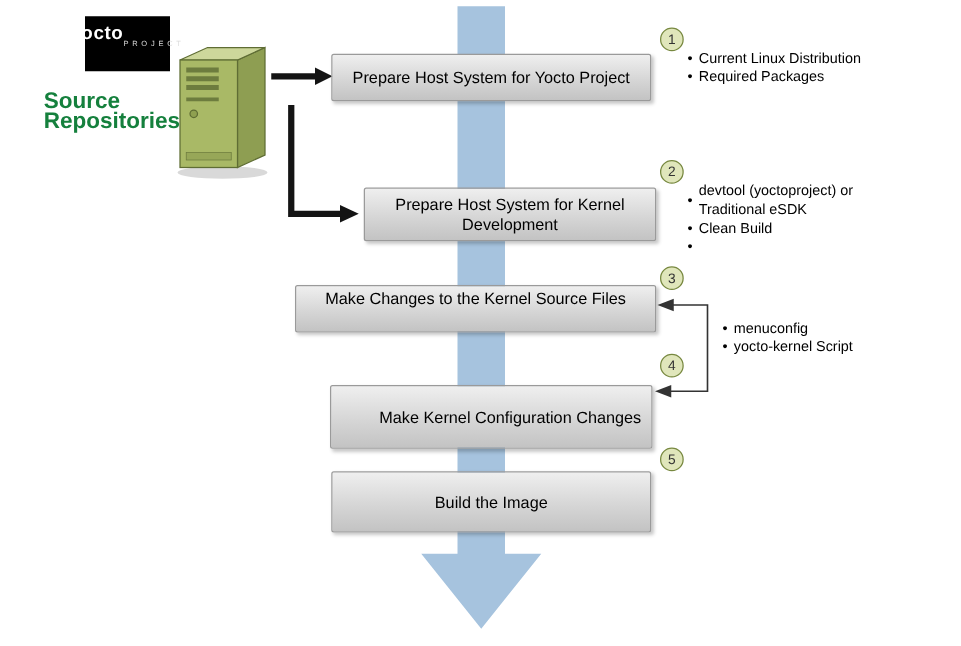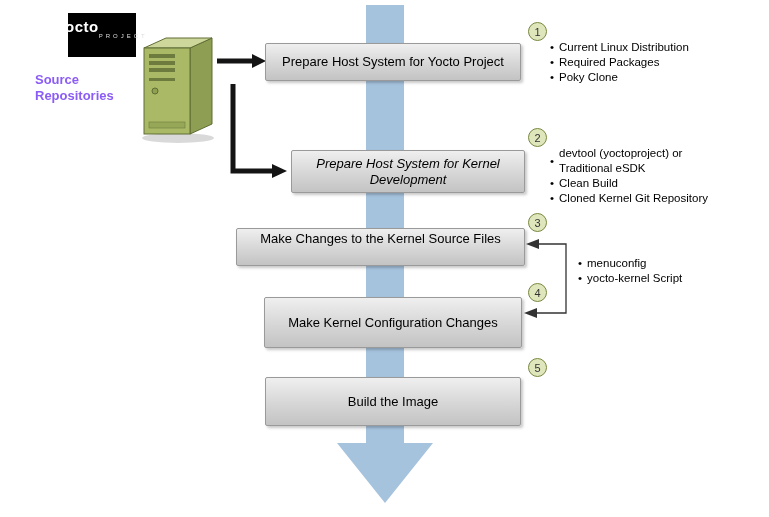--- a/index.html
+++ b/index.html
@@ -7,22 +7,22 @@
   .canvas { position:relative; width:769px; height:517px; background:#ffffff; overflow:hidden; }
   .layer { position:absolute; left:0; top:0; }
 
   .logo { position:absolute; left:68px; top:13px; width:68px; height:44px; background:#000;
           color:#fff; display:flex; align-items:center; justify-content:center; }
   .logo-brand { font-size:15px; font-weight:bold; letter-spacing:0.5px; }
   .logo-sub { font-size:6px; letter-spacing:3px; margin-top:2px; color:#ddd; }
 
   .server { position:absolute; left:132px; top:34px; }
 
-  .src-title { position:absolute; left:35px; top:72px; width:100px; font-size:13px; font-weight:bold;
-               line-height:16px; color:#8b5cf6; }
+  .src-title { position:absolute; left:35px; top:72px; width:100px; font-size:18px; font-weight:bold;
+               line-height:16px; color:#15803d; }
   .src-url { position:absolute; left:8px; top:142px; font-size:11px; color:#000; }
 
   .box { position:absolute; background:linear-gradient(180deg,#efefef 0%,#d6d6d6 55%,#c3c3c3 100%);
          border:1px solid #9a9a9a; border-radius:2px; box-shadow:2px 2px 3px rgba(0,0,0,0.22);
          display:flex; align-items:center; justify-content:center; text-align:center;
          font-size:13px; color:#000; padding:18px 8px; line-height:16px; }
 
   .circle { position:absolute; width:19px; height:19px; border-radius:50%;
             background:#e0e6bb; border:1px solid #77883f; color:#333; font-size:11px;
             display:flex; align-items:center; justify-content:center; }
@@ -71,27 +71,27 @@
     <rect x="17" y="44" width="26" height="3" fill="#6d7c3e"></rect>
     <circle cx="23" cy="57" r="3" fill="#8fa050" stroke="#5f6d34"></circle>
     <rect x="17" y="88" width="36" height="6" fill="#97a758" stroke="#6d7c3e" stroke-width="0.6"></rect>
   </svg>
 
   <div class="src-title">Source Repositories</div>
 
   <div class="box" style="left:265px; top:43px; width:256px; height:33px;">
     <span>Prepare Host System for Yocto Project</span>
   </div>
-  <div class="box" style="left:291px; top:150px; width:234px; height:43px;font-style:italic;">
+  <div class="box" style="left:291px; top:150px; width:234px; height:43px;">
     <span>Prepare Host System for Kernel Development</span>
   </div>
   <div class="box" style="left:236px; top:228px; width:289px; height:33px;align-items:flex-end;">
     <span>Make Changes to the Kernel Source Files</span>
   </div>
-  <div class="box" style="left:264px; top:297px; width:258px; height:51px;">
+  <div class="box" style="left:264px; top:308px; width:258px; height:51px;justify-content:flex-end;">
     <span>Make Kernel Configuration Changes</span>
   </div>
   <div class="box" style="left:265px; top:377px; width:256px; height:49px;">
     <span>Build the Image</span>
   </div>
 
   <div class="circle" style="left:528px; top:22px;">1</div>
   <div class="circle" style="left:528px; top:128px;">2</div>
   <div class="circle" style="left:528px; top:213px;">3</div>
   <div class="circle" style="left:528px; top:283px;">4</div>
@@ -99,41 +99,36 @@
 
   <div class="bullets" style="left:550px; top:40px; width:210px;">
     <div class="li">
       <span class="mk"></span>
       <span>Current Linux Distribution</span>
     </div>
     <div class="li">
       <span class="mk"></span>
       <span>Required Packages</span>
     </div>
-    <div class="li">
-      <span class="mk"></span>
-      <span>Poky Clone</span>
-    </div>
   </div>
 
   <div class="bullets" style="left:550px; top:146px; width:215px;">
     <div class="li">
       <span class="mk"></span>
       <span>
         <span>devtool (yoctoproject) or</span><br>
         <span>Traditional eSDK</span>
       </span>
     </div>
     <div class="li">
       <span class="mk"></span>
       <span>Clean Build</span>
     </div>
     <div class="li">
       <span class="mk"></span>
-      <span>Cloned Kernel Git Repository</span>
     </div>
   </div>
 
   <div class="bullets" style="left:578px; top:256px; width:180px;">
     <div class="li">
       <span class="mk"></span>
       <span>menuconfig</span>
     </div>
     <div class="li">
       <span class="mk"></span>

